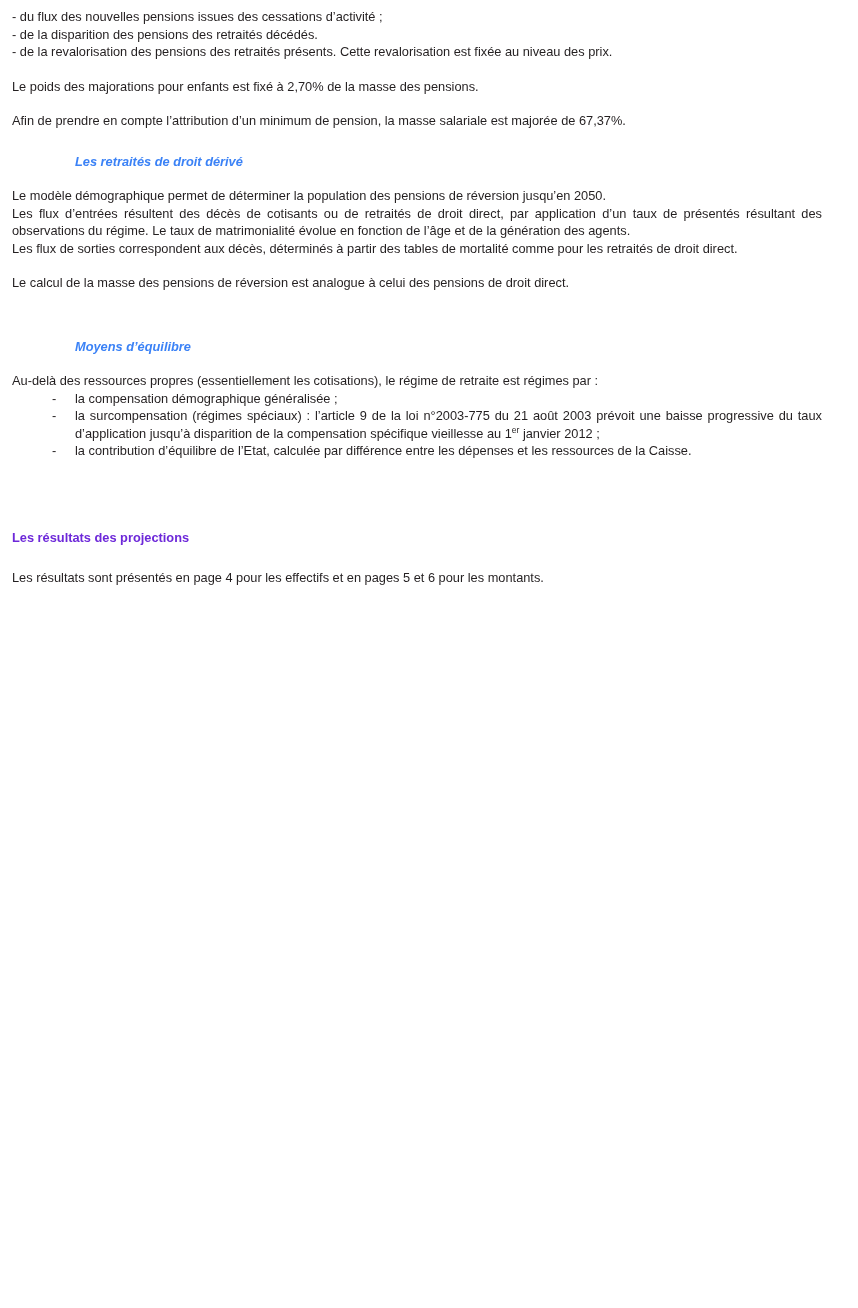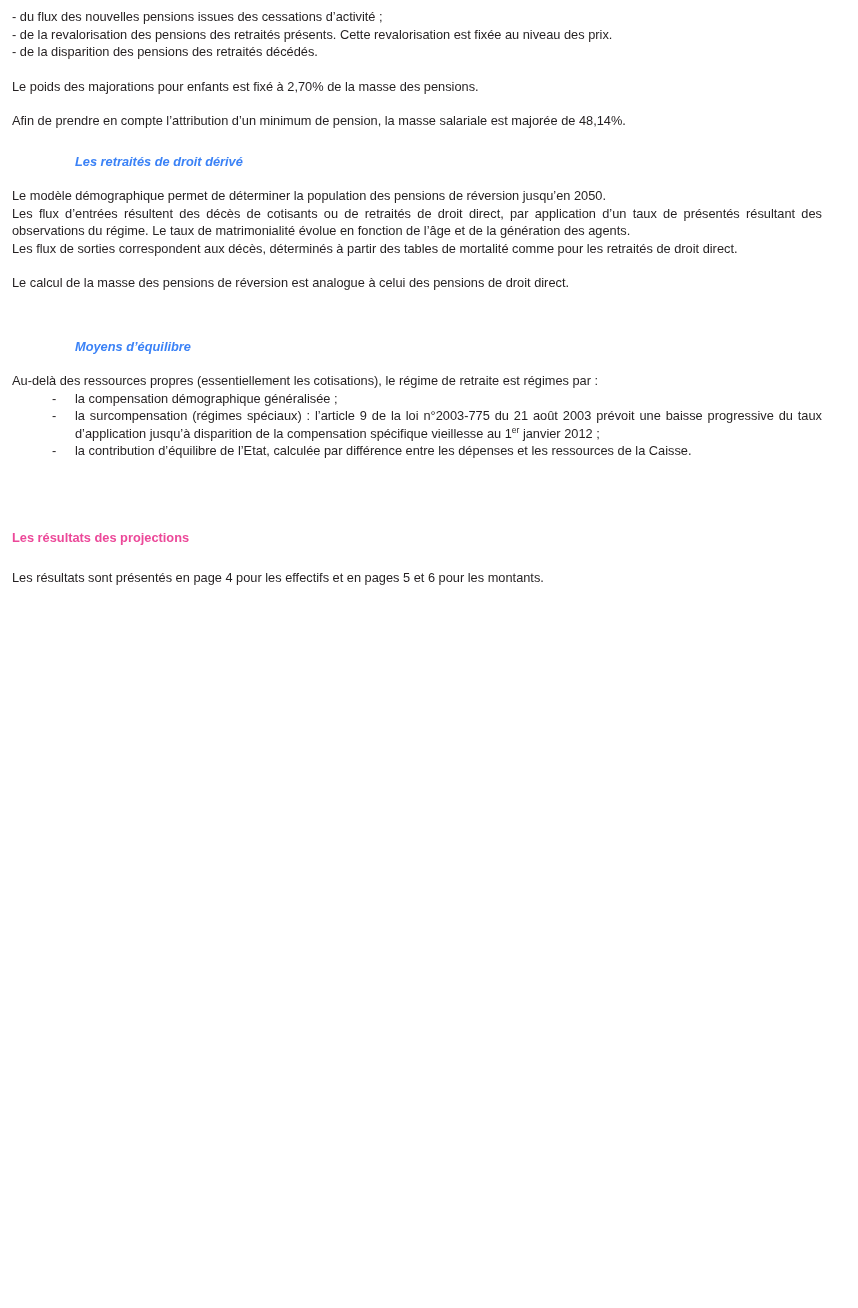--- a/index.html
+++ b/index.html
@@ -46,21 +46,21 @@
     font-weight: bold;
     font-style: italic;
     color: #3b82f6;
     padding-left: 63px;
   }
   .section-title {
     margin: 0;
     font-size: 12.8px;
     line-height: 17.5px;
     font-weight: bold;
-    color: #ec4899;
+    color: #6d28d9;
   }
   ul.dash-list {
     list-style: none;
     margin: 0;
     padding: 0;
   }
   ul.dash-list li {
     position: relative;
     padding-left: 63px;
     font-size: 12.8px;
@@ -142,30 +142,30 @@
     background: #f5a623;
   }
 </style>
 </head>
 <body>
 
 <div class="page">
   <div class="content">
 
     <p class="justify">- du flux des nouvelles pensions issues des cessations d’activité ;</p>
+    <p class="justify">- de la disparition des pensions des retraités décédés.</p>
     <p class="justify">- de la revalorisation des pensions des retraités présents. Cette revalorisation est fixée au niveau des prix.</p>
-    <p class="justify">- de la disparition des pensions des retraités décédés.</p>
 
     <div class="spacer-sm"></div>
 
     <p class="justify">Le poids des majorations pour enfants est fixé à 2,70% de la masse des pensions.</p>
 
     <div class="spacer-sm"></div>
 
-    <p class="justify">Afin de prendre en compte l’attribution d’un minimum de pension, la masse salariale est majorée de 48,14%.</p>
+    <p class="justify">Afin de prendre en compte l’attribution d’un minimum de pension, la masse salariale est majorée de 67,37%.</p>
 
     <div class="spacer-md"></div>
 
     <p class="heading-italic">Les retraités de droit dérivé</p>
 
     <div class="spacer-sm"></div>
 
     <p class="justify">Le modèle démographique permet de déterminer la population des pensions de réversion jusqu’en 2050.</p>
     <p class="justify">Les flux d’entrées résultent des décès de cotisants ou de retraités de droit direct, par application d’un taux de présentés résultant des observations du régime. Le taux de matrimonialité évolue en fonction de l’âge et de la génération des agents.</p>
     <p class="justify">Les flux de sorties correspondent aux décès, déterminés à partir des tables de mortalité comme pour les retraités de droit direct.</p>

